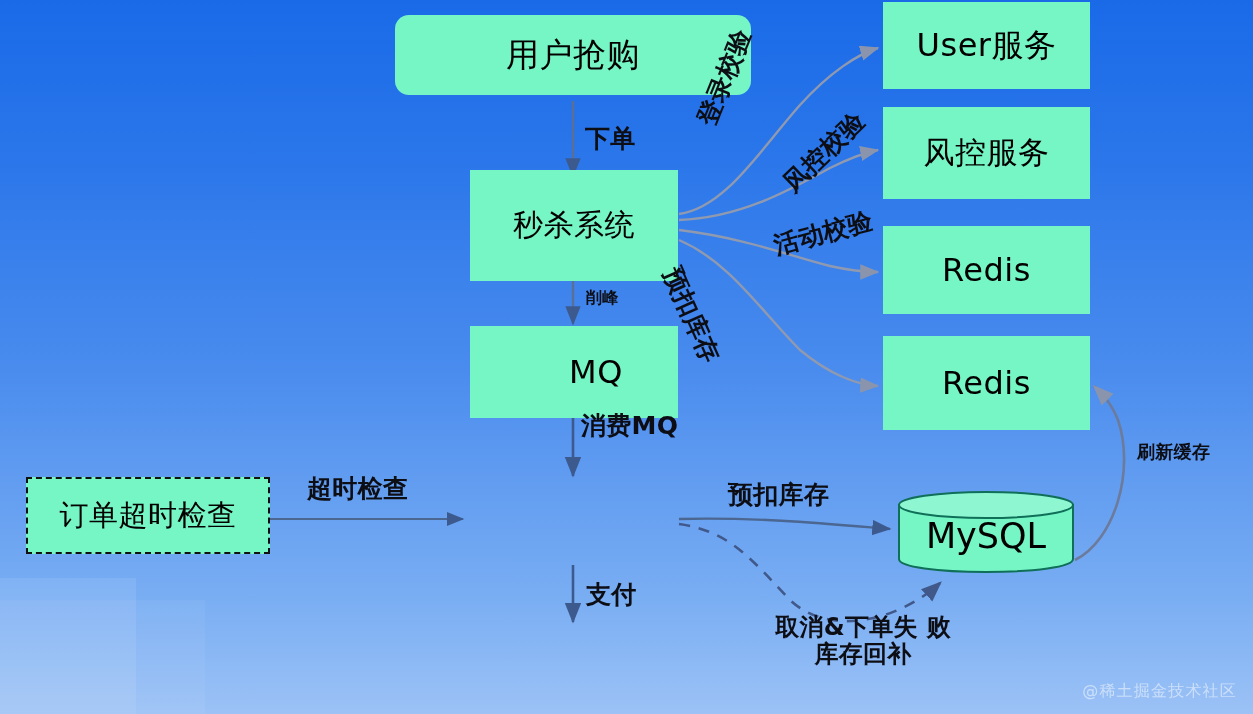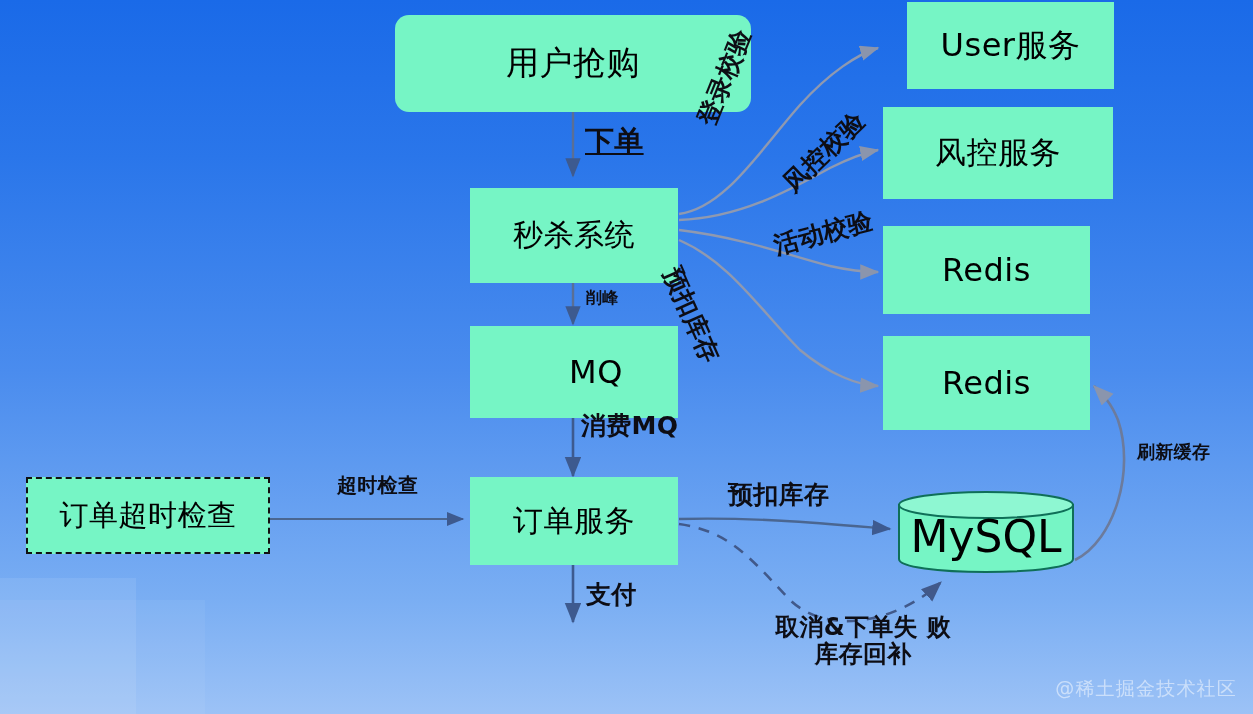--- a/index.html
+++ b/index.html
@@ -67,21 +67,21 @@
     color: #0d0d14;
     white-space: nowrap;
     font-weight: 600;
     letter-spacing: 0.3px;
   }
   .edge-label.two-line { white-space: normal; text-align: center; line-height: 1.12; }
   #watermark {
     position: absolute;
     right: 16px; bottom: 12px;
     color: rgba(225,236,252,0.70);
-    font-size: 19px;
+    font-size: 16px;
     letter-spacing: 1.2px;
   }
 </style>
 </head>
 <body>
 
 <div id="canvas">
 
   <div id="bg-patch-a"></div>
   <div id="bg-patch-b"></div>
@@ -135,76 +135,73 @@
 
     <g stroke="#41598a" stroke-width="2.6" fill="none" stroke-dasharray="11 9">
       <path d="M679,524 C730,531 752,560 790,600 C830,638 900,620 940,583" marker-end="url(#ah-dash)"></path>
     </g>
 
     <g stroke="#6c7b9c" stroke-width="2.6" fill="none">
       <path d="M1075,560 C1115,540 1135,470 1118,420 C1110,400 1100,392 1094,386" marker-end="url(#ah-gray)"></path>
     </g>
   </svg>
 
-  <div class="node rounded" style="left:395px; top:15px; width:356px; height:97px; font-size:33px;">
+  <div class="node rounded" style="left:395px; top:15px; width:356px; height:80px; font-size:33px;">
     <span class="node-label">用户抢购</span>
   </div>
 
-  <div class="node" style="left:470px; top:188px; width:208px; height:95px; font-size:30px;">
+  <div class="node" style="left:470px; top:170px; width:208px; height:111px; font-size:30px;">
     <span class="node-label">秒杀系统</span>
   </div>
 
   <div class="node" style="left:470px; top:326px; width:208px; height:92px; font-size:32px;padding-left:44px;">
     <span class="node-label">MQ</span>
   </div>
 
-  <div class="node" style="left:470px; top:477px; width:208px; height:88px; font-size:30px;">
-    <span class="node-label">订单服务</span>
-  </div>
 
 
   <div class="node dashed" style="left:26px; top:477px; width:244px; height:77px; font-size:29px;">
     <span class="node-label">订单超时检查</span>
   </div>
 
-  <div class="node" style="left:883px; top:2px; width:207px; height:87px; font-size:32px;margin-left:24px;">
+  <div class="node" style="left:883px; top:2px; width:207px; height:87px; font-size:32px;">
     <span class="node-label">User服务</span>
   </div>
 
-  <div class="node" style="left:883px; top:107px; width:230px; height:92px; font-size:31px;">
+  <div class="node" style="left:883px; top:107px; width:207px; height:92px; font-size:31px;">
     <span class="node-label">风控服务</span>
   </div>
 
   <div class="node" style="left:883px; top:226px; width:207px; height:88px; font-size:32px;">
     <span class="node-label">Redis</span>
   </div>
 
   <div class="node" style="left:883px; top:336px; width:207px; height:94px; font-size:32px;">
     <span class="node-label">Redis</span>
   </div>
 
   <div class="cyl" style="left:897px; top:490px; width:178px; height:84px;">
     <svg width="178" height="84" viewBox="0 0 178 84" xmlns="http://www.w3.org/2000/svg">
       <path d="M2,15 L2,69 C2,77 41,82 89,82 C137,82 176,77 176,69 L176,15 Z" fill="#76f5c5" stroke="#0f6f58" stroke-width="2"></path>
       <ellipse cx="89" cy="15" rx="87" ry="13" fill="#8ef7d2" stroke="#0f6f58" stroke-width="2"></ellipse>
     </svg>
-    <div class="cyl-text" style="font-size:44px; padding-top:8px;align-items:center;">
+    <div class="cyl-text" style="font-size:35px; padding-top:8px;align-items:center;">
       <span>MySQL</span>
     </div>
   </div>
 
-  <div class="edge-label" style="left:585px; top:122px; font-size:29px;text-decoration:underline;">下单</div>
+  <div class="edge-label" style="left:585px; top:122px; font-size:25px;">下单</div>
 
   <div class="edge-label" style="left:586px; top:288px; font-size:16px;">削峰</div>
 
   <div class="edge-label" style="left:581px; top:409px; font-size:25px;">消费MQ</div>
 
   <div class="edge-label" style="left:586px; top:578px; font-size:25px;">支付</div>
 
-  <div class="edge-label" style="left:307px; top:472px; font-size:20px;margin-left:30px;">超时检查</div>
+  <div class="edge-label" style="left:307px; top:472px; font-size:25px;">超时检查</div>
 
   <div class="edge-label" style="left:690px; top:118px; font-size:25px;
               transform: rotate(-68deg); transform-origin: left top;">登录校验</div>
 
   <div class="edge-label" style="left:776px; top:175px; font-size:25px;
               transform: rotate(-44deg); transform-origin: left top;">风控校验</div>
 
   <div class="edge-label" style="left:770px; top:230px; font-size:25px;
               transform: rotate(-15deg); transform-origin: left top;">活动校验</div>
 

